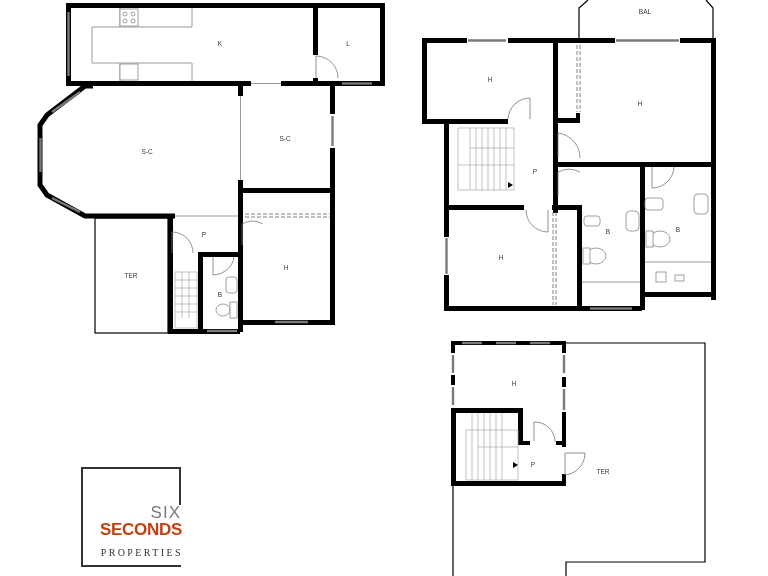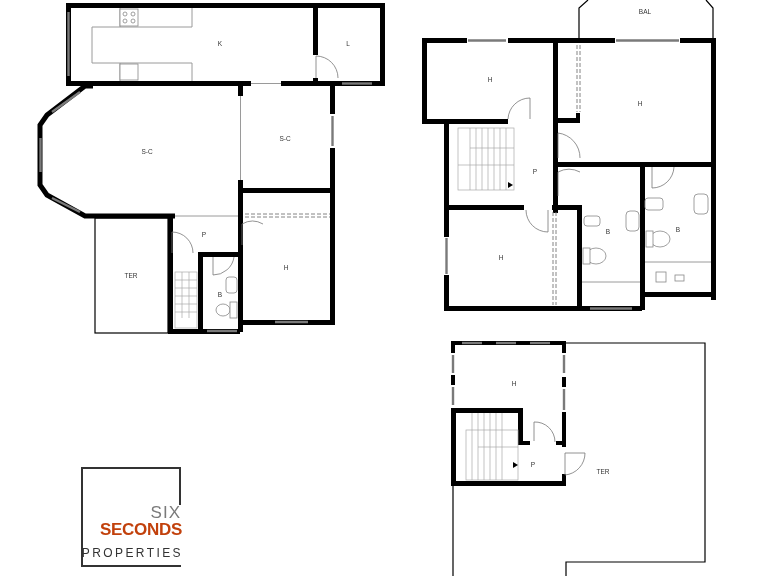--- a/index.html
+++ b/index.html
@@ -15,21 +15,21 @@
   .stair { stroke: #aaaaaa; stroke-width: 0.7; fill: none; }
   .fix { stroke: #888; stroke-width: 0.8; fill: #fff; }
 
   #logo { position: absolute; left: 81px; top: 467px; width: 100px; height: 116px; }
   #logo .frame-top { position: absolute; left: 0; top: 0; width: 100px; height: 2px; background: #333; }
   #logo .frame-left { position: absolute; left: 0; top: 0; width: 2px; height: 100px; background: #333; }
   #logo .frame-bottom { position: absolute; left: 0; top: 98px; width: 100px; height: 2px; background: #333; }
   #logo .frame-right { position: absolute; left: 98px; top: 0; width: 2px; height: 38px; background: #333; }
   #logo .six { position: absolute; right: 0; top: 37px; font-size: 17px; color: #7a7a7a; letter-spacing: 1px; font-family: "Liberation Sans", sans-serif; line-height: 17px; }
   #logo .seconds { position: absolute; right: -1px; top: 54px; font-size: 17px; font-weight: bold; color: #c2410c; font-family: "Liberation Sans", sans-serif; line-height: 17px; letter-spacing: -0.3px; }
-  #logo .props { position: absolute; right: -2px; top: 81px; font-size: 12px; color: #333; letter-spacing: 2.4px; font-family: Liberation Sans, sans-serif; line-height: 10px; }
+  #logo .props { position: absolute; right: -2px; top: 81px; font-size: 10px; color: #333; letter-spacing: 2.4px; font-family: Liberation Serif, serif; line-height: 10px; }
 </style>
 </head>
 <body>
 
 <svg id="plan" viewBox="0 0 768 576" xmlns="http://www.w3.org/2000/svg">
 
   <g>
 
     <rect class="wall" x="66" y="3" width="319" height="5"></rect>
     <rect class="wall" x="66" y="3" width="5" height="83"></rect>

